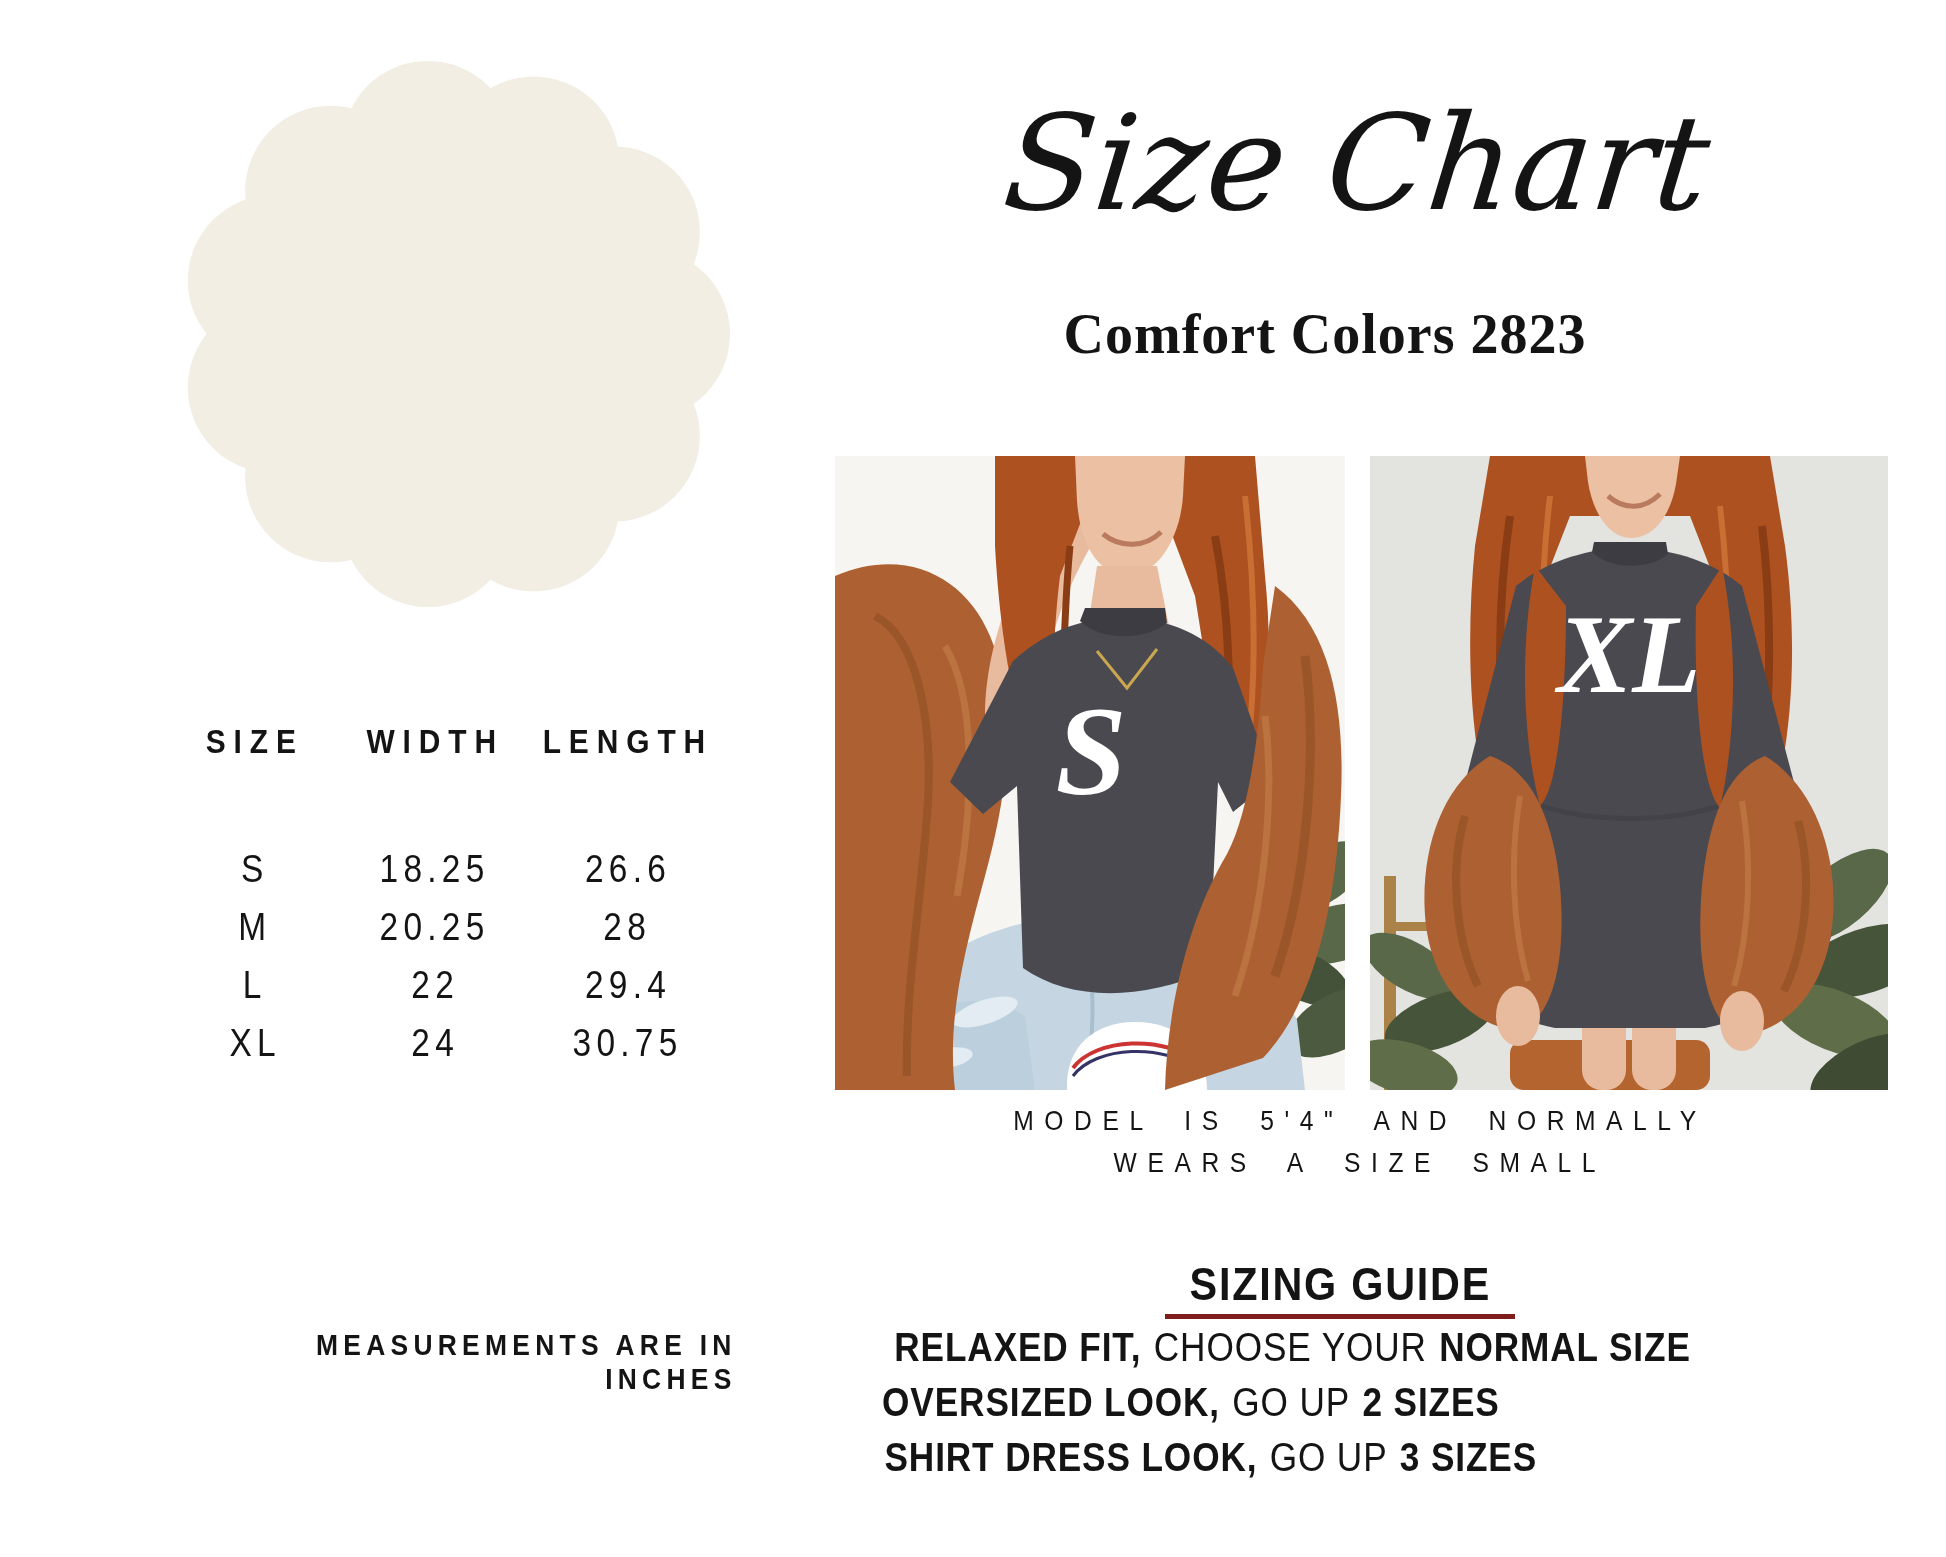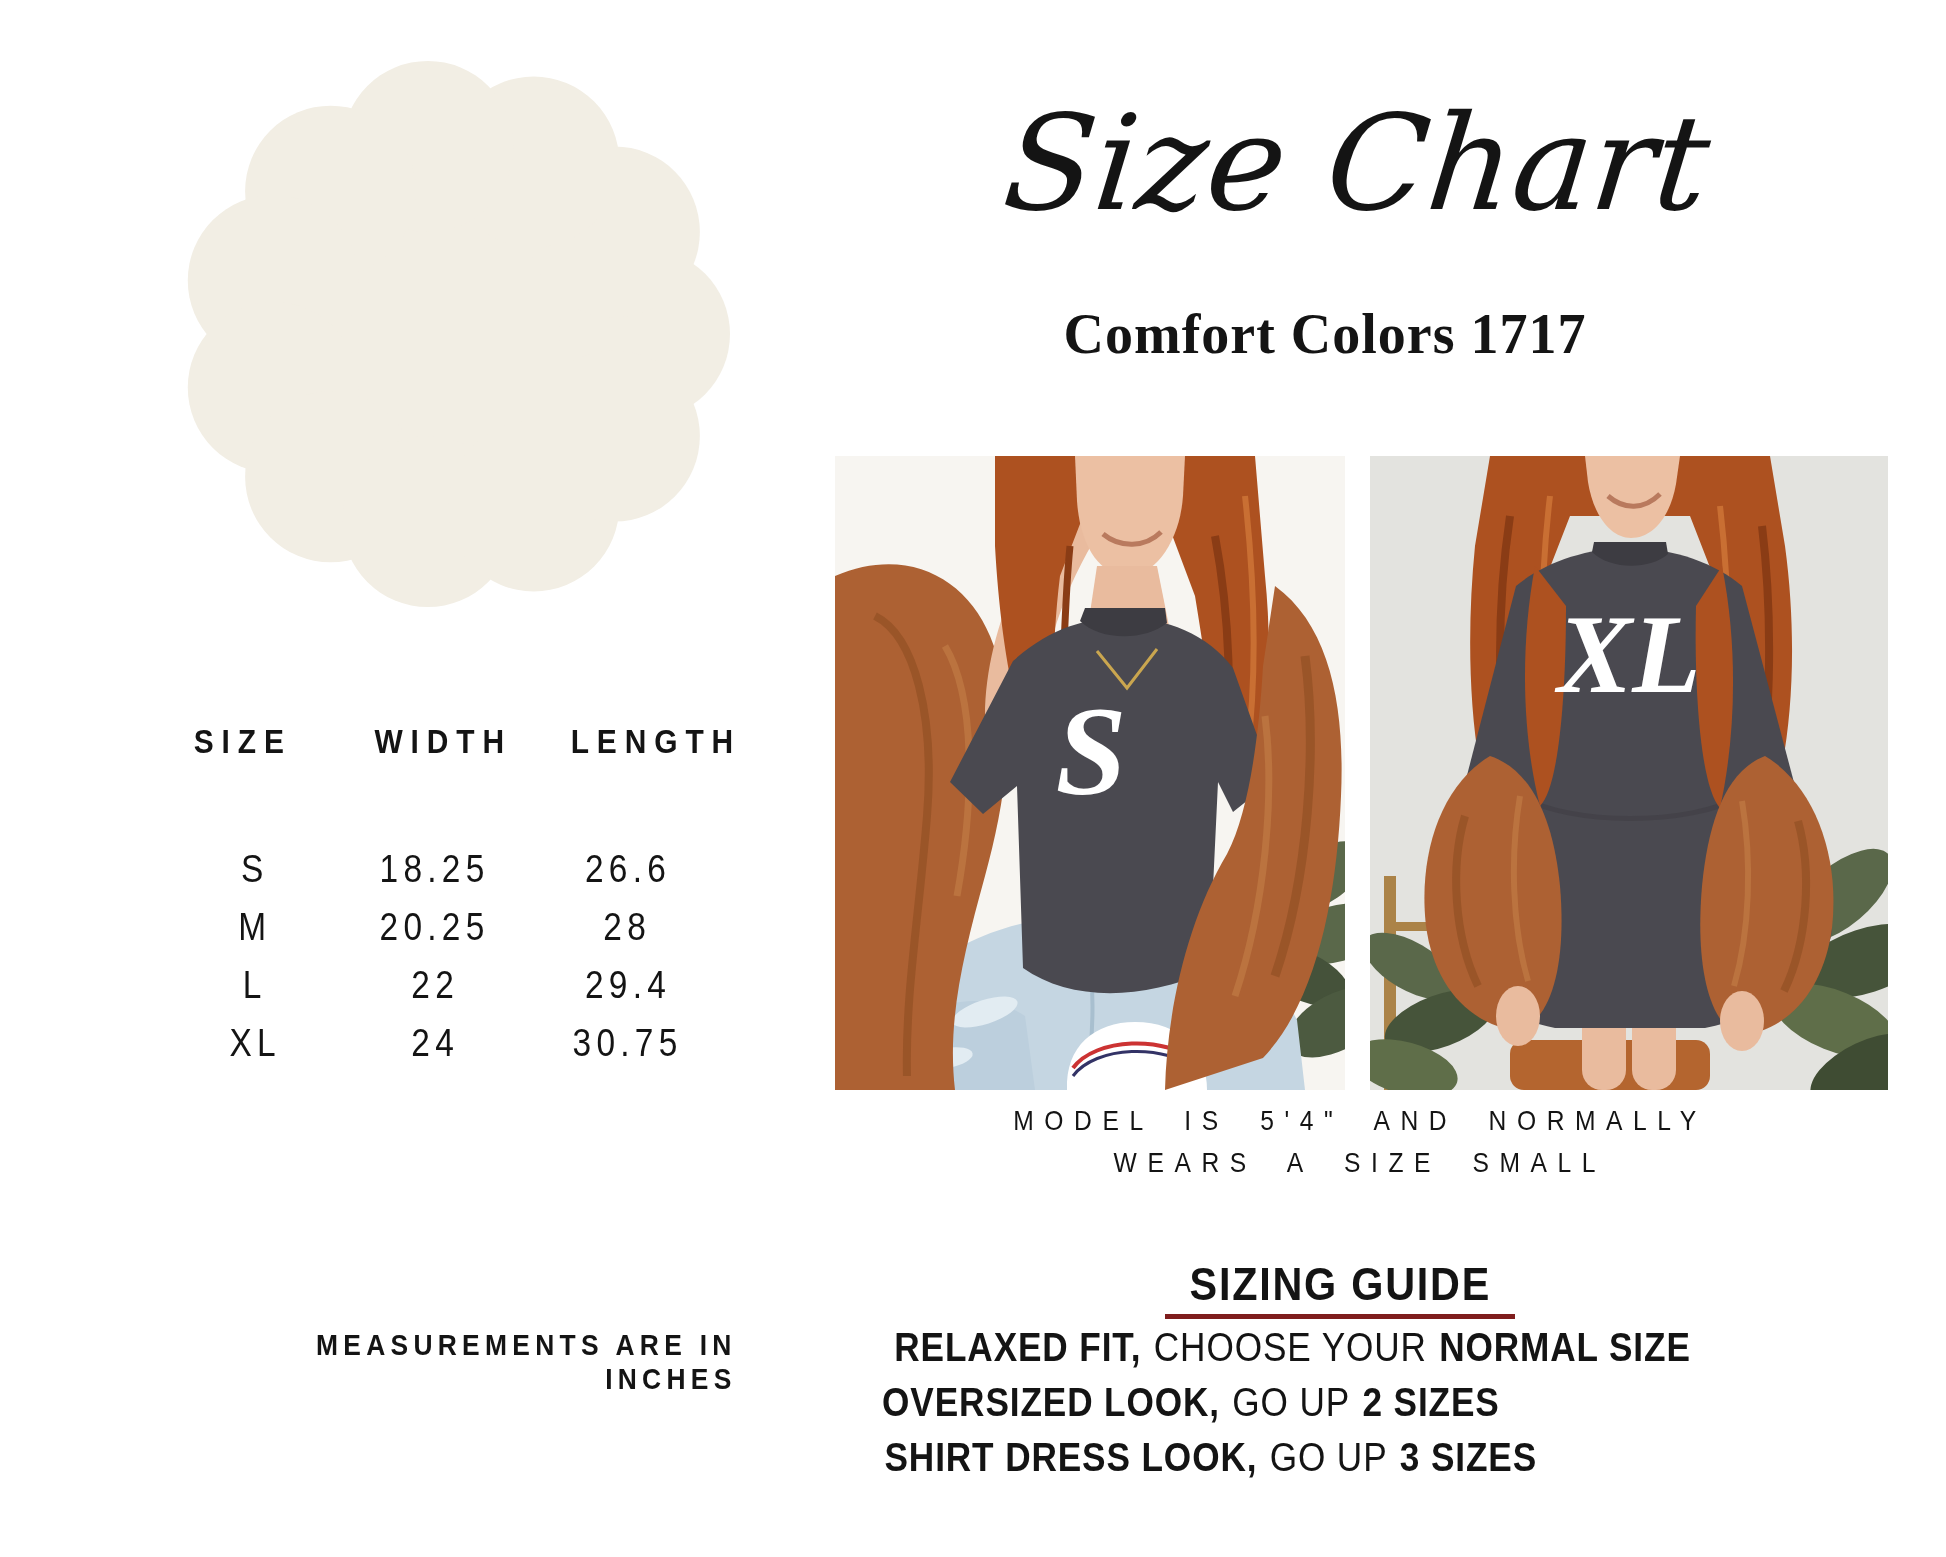--- a/index.html
+++ b/index.html
@@ -11,22 +11,22 @@
   .flower{left:180px;top:58px;width:550px;height:552px;}
 
   
   .script-title{left:857px;top:78px;width:1000px;text-align:center;
     font-family:"DejaVu Serif",serif;font-style:italic;font-weight:400;
     font-size:132px;line-height:1.3;transform:skewX(-6deg);}
   .subtitle{left:825px;top:302px;width:1000px;text-align:center;
     font-family:"Liberation Serif",serif;font-weight:700;font-size:56px;letter-spacing:1px;}
 
   
-  .thead{left:148px;top:722px;width:575px;display:grid;grid-template-columns:190px 170px 215px;
-    font-weight:700;font-size:34px;letter-spacing:9px;gap:20px;}
+  .thead{left:160px;top:722px;width:575px;display:grid;grid-template-columns:190px 170px 215px;
+    font-weight:700;font-size:34px;letter-spacing:9px;}
   .thead div{text-align:center;}
   .trows{left:160px;top:840px;width:575px;}
   .trow{display:grid;grid-template-columns:190px 170px 215px;height:58px;align-items:center;
     font-size:38px;letter-spacing:6px;}
   .trow div{text-align:center;}
   .note{left:135px;top:1328px;width:640px;text-align:right;font-weight:700;
     font-size:30px;letter-spacing:6px;}
 
   
   .photo{overflow:hidden;background:#eee;}
@@ -66,21 +66,21 @@
       <circle cx="96" cy="228" r="88"></circle>
       <circle cx="96" cy="338" r="88"></circle>
       <circle cx="155" cy="430" r="88"></circle>
       <circle cx="255" cy="476" r="88"></circle>
       <circle cx="364" cy="460" r="88"></circle>
       <circle cx="447" cy="388" r="88"></circle>
     </g>
   </svg>
 
   <div class="abs script-title">Size Chart</div>
-  <div class="abs subtitle">Comfort Colors 1717</div>
+  <div class="abs subtitle">Comfort Colors 2823</div>
 
   <div class="abs thead">
     <div><span class="cond">SIZE</span></div>
     <div><span class="cond">WIDTH</span></div>
     <div><span class="cond">LENGTH</span></div>
   </div>
 
   <div class="abs trows">
     <div class="trow">
       <div><span class="cond">S</span></div>

